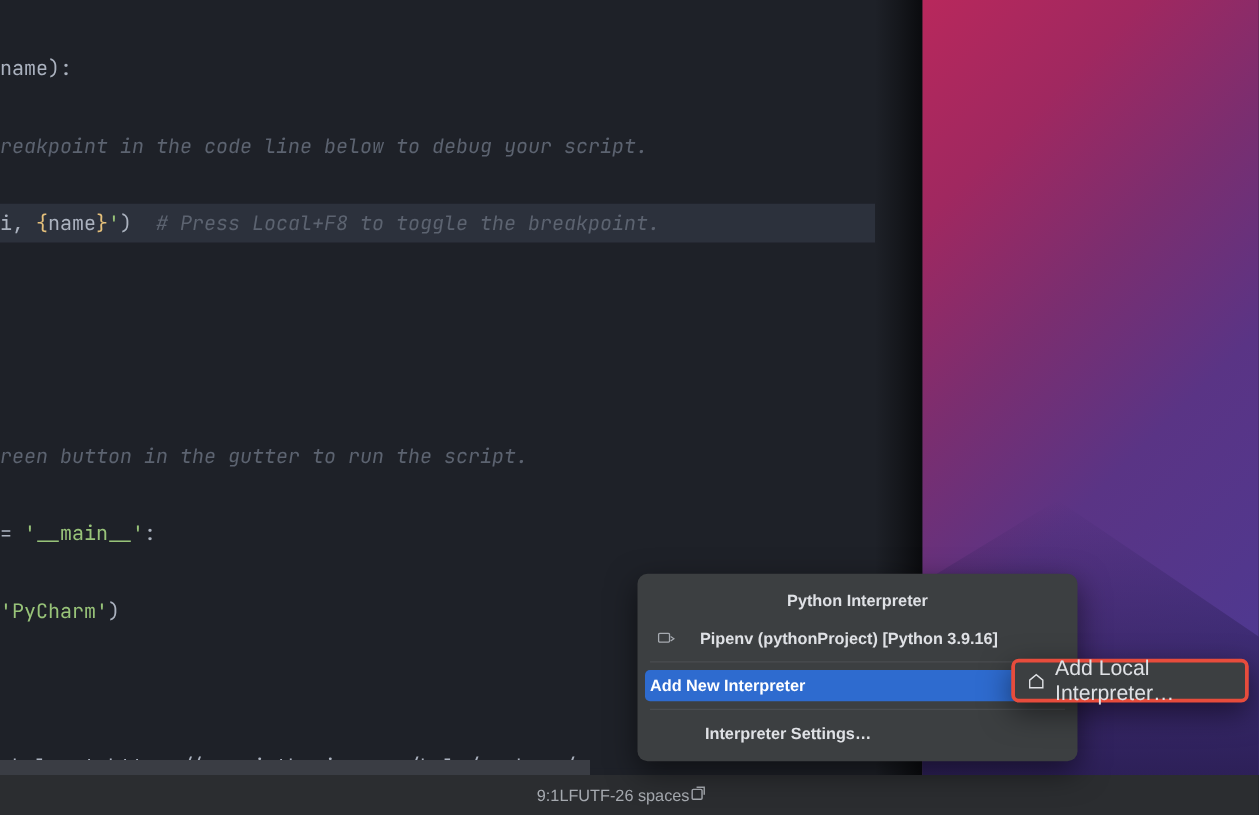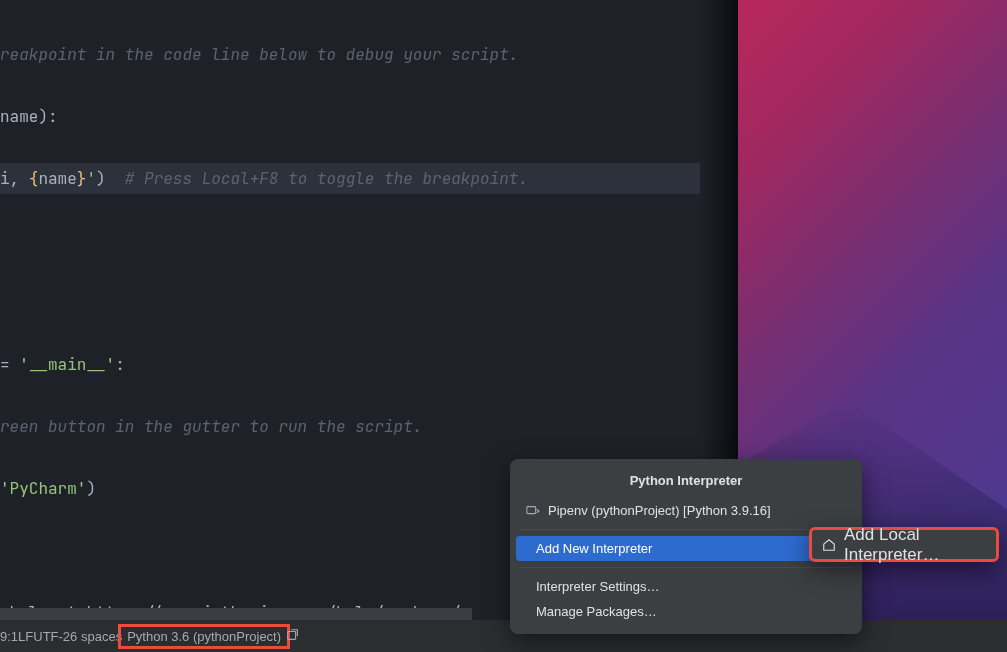--- a/index.html
+++ b/index.html
@@ -75,21 +75,21 @@
     }
     .statusbar {
       position: absolute;
       left: 0;
       bottom: 0;
       width: 1007px;
       height: 32px;
       background: #2b2d30;
       display: flex;
       align-items: center;
-      justify-content: flex-start;
+      justify-content: center;
       font-size: 13px;
       color: #a6aab0;
       padding-right: 12px;
     }
     .statusbar .item { white-space: nowrap; }
     .statusbar .interp {
       border: 3px solid #e74c3c;
       padding: 2px 6px;
       margin: 0 -4px;
     }
@@ -108,30 +108,31 @@
     .popup-title {
       text-align: center;
       font-weight: 600;
       padding: 4px 0 10px 0;
       color: #dfe1e5;
     }
     .popup-row {
       display: flex;
       align-items: center;
       padding: 5px 16px;
-      gap: 8px;
+      gap: 20px;
       cursor: pointer;
-    }
-    .popup-row.indent { padding-left: 26px; }
+      font-weight: bold;
+    }
+    .popup-row.indent { padding-left: 26px; margin-left: 28px; }
     .popup-row.selected {
       background: #2e6bcf;
       color: #fff;
       margin: 0 6px;
       border-radius: 4px;
-      padding-left: 20px;
+      padding-left: 4px;
       justify-content: space-between;
     }
     .popup-sep {
       height: 1px;
       background: #4a4d50;
       margin: 6px 10px;
     }
     .chevron { font-size: 11px; opacity: 0.9; }
     .submenu {
       position: absolute;
@@ -151,43 +152,42 @@
       box-shadow: 0 8px 24px rgba(0,0,0,0.5);
     }
     .icon { display: inline-flex; width: 14px; height: 14px; }
     .popout-icon { width: 14px; height: 14px; display:inline-block; }
   </style>
 </head>
 <body>
 
 <div class="editor-area">
   <div class="code">
+<span class="code-line"><span class="ident2">name</span><span>):</span></span>
 <span class="code-line"><span class="comment">reakpoint in the code line below to debug your script.</span></span>
-<span class="code-line"><span class="ident2">name</span><span>):</span></span>
 <span class="code-line highlighted-line"><span>i, </span><span class="brace">{</span><span class="ident2">name</span><span class="brace">}</span><span class="str">'</span><span>)</span><span class="comment">  # Press Local+F8 to toggle the breakpoint.</span></span>
 <span class="code-line"> </span>
 <span class="code-line"> </span>
+<span class="code-line"><span class="comment">reen button in the gutter to run the script.</span></span>
 <span class="code-line"><span>= </span><span class="str">'__main__'</span><span>:</span></span>
-<span class="code-line"><span class="comment">reen button in the gutter to run the script.</span></span>
 <span class="code-line"><span class="str">'PyCharm'</span><span>)</span></span>
 <span class="code-line"> </span>
 <span class="code-line"><span> help at </span><span class="link">https://www.jetbrains.com/help/pycharm/</span></span>
   </div>
 </div>
 
 <div class="edge-shadow"></div>
 <div class="desktop-bg"></div>
 <div class="scrollbar-h"></div>
 
 <div class="statusbar">
   <span class="item">9:1</span>
   <span class="item">LF</span>
   <span class="item">UTF-2</span>
   <span class="item">6 spaces</span>
-  <span class="item interp">Python 3.6 (pythonProject)</span>
   <span class="item">
     <svg class="popout-icon" viewBox="0 0 16 16" fill="none" stroke="#a6aab0" stroke-width="1.3">
       <rect x="2" y="4" width="9" height="9" rx="1"></rect>
       <path d="M6 2 h7 v7"></path>
     </svg>
   </span>
 </div>
 
 <div class="popup">
   <div class="popup-title">Python Interpreter</div>
@@ -202,23 +202,20 @@
   </div>
   <div class="popup-sep"></div>
   <div class="popup-row selected">
     <span>Add New Interpreter</span>
     <span class="chevron">›</span>
   </div>
   <div class="popup-sep"></div>
   <div class="popup-row indent">
     <span>Interpreter Settings…</span>
   </div>
-  <div class="popup-row indent">
-    <span>Manage Packages…</span>
-  </div>
 </div>
 
 <div class="submenu">
   <span class="icon">
     <svg viewBox="0 0 16 16" fill="none" stroke="#dfe1e5" stroke-width="1.3">
       <path d="M2 7 L8 2 L14 7 V14 H2 Z"></path>
     </svg>
   </span>
   <span>Add Local Interpreter…</span>
 </div>

